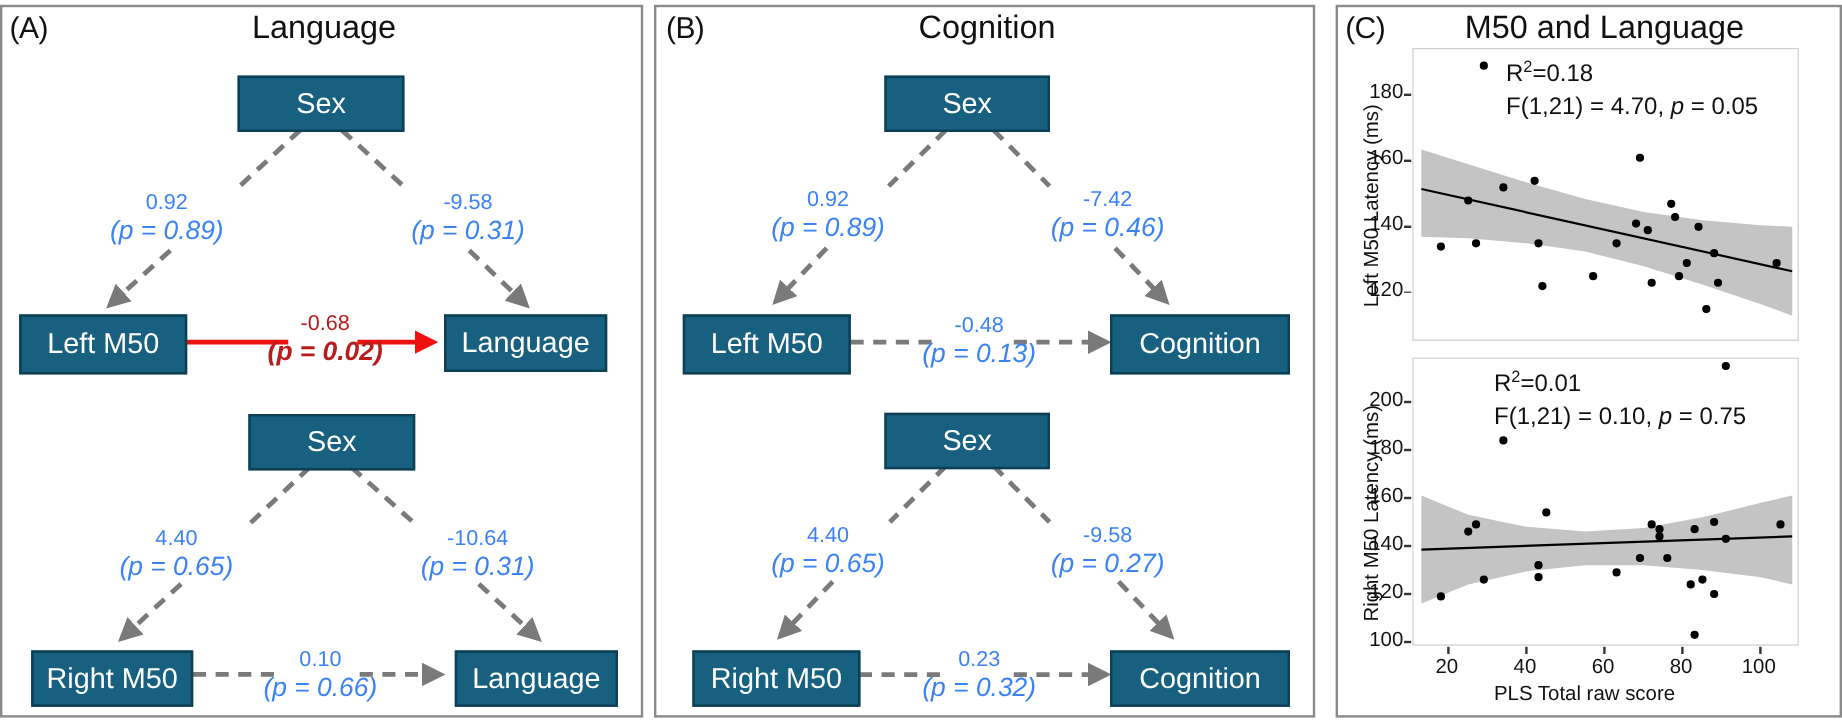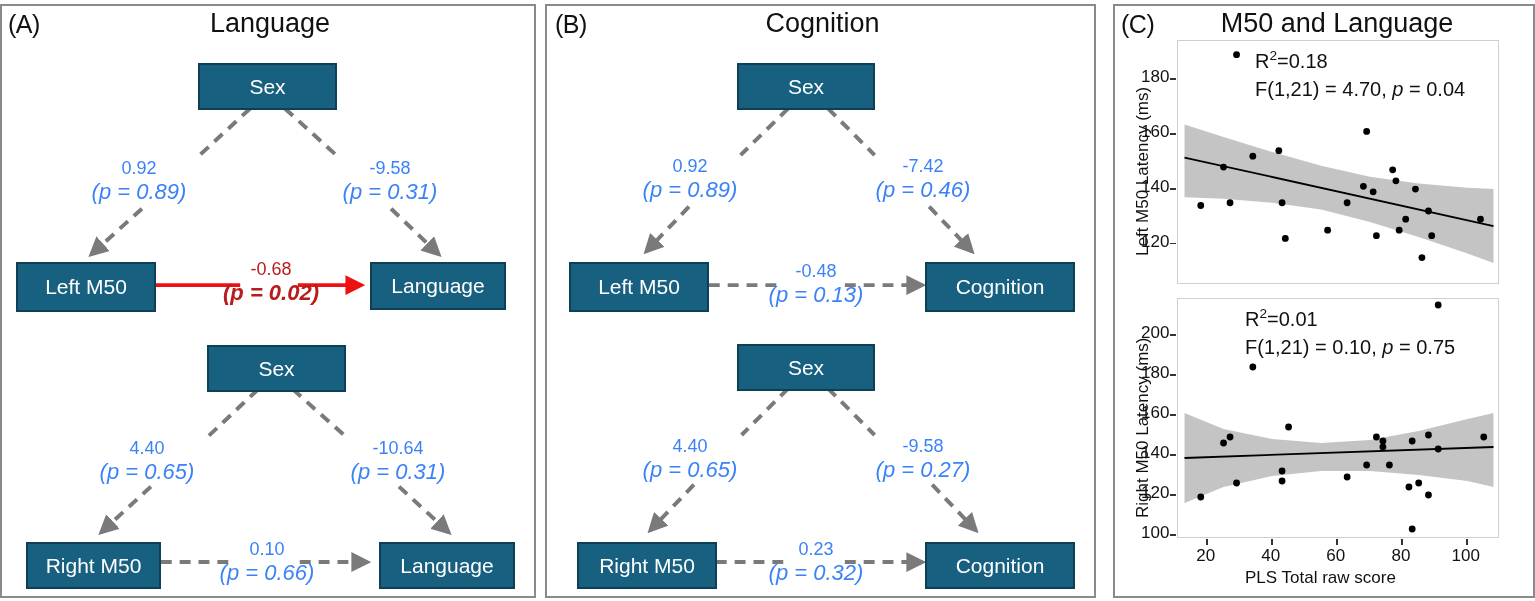--- a/index.html
+++ b/index.html
@@ -10,21 +10,21 @@
   #panel-a{left:0px;top:4px;width:536px;height:594px;}
   #panel-b{left:545px;top:4px;width:551px;height:594px;}
   #panel-c{left:1113px;top:4px;width:422px;height:594px;}
 
   .panel-letter{position:absolute;font-size:25px;color:#111;letter-spacing:-0.5px;}
   .panel-title{position:absolute;font-size:27px;color:#111;text-align:center;white-space:nowrap;}
 
   
   .node{position:absolute;box-sizing:border-box;background:#18607f;border:2px solid #0d3f55;
         color:#ffffff;display:flex;align-items:center;justify-content:center;
-        font-size:21px;white-space:nowrap;}
+        font-size:24px;white-space:nowrap;}
 
   
   .plabel{position:absolute;text-align:center;white-space:nowrap;line-height:1.18;color:#3b82f6;}
   .plabel .coef{font-size:18px;display:block;}
   .plabel .pv{font-size:22px;display:block;font-style:italic;}
   .plabel.red{color:#b91c1c;}
   .plabel.red .pv{font-weight:bold;}
 
   svg.edges{position:absolute;left:0;top:0;width:100%;height:100%;overflow:visible;}
 
@@ -212,21 +212,21 @@
         <div style="position: absolute; width: 6px; height: 1.5px; background: rgb(51, 51, 51); left: 55px; top: 182.045px;"></div>
         <div class="tick-lbl" style="left: 26px; top: 116.213px;">160</div>
         <div style="position: absolute; width: 6px; height: 1.5px; background: rgb(51, 51, 51); left: 55px; top: 127.213px;"></div>
         <div class="tick-lbl" style="left: 26px; top: 61.382px;">180</div>
         <div style="position: absolute; width: 6px; height: 1.5px; background: rgb(51, 51, 51); left: 55px; top: 72.382px;"></div>
       </div>
     <div class="stat" style="left:140px;top:42px;">
       <span>R</span><sup>2</sup><span>=0.18</span>
     </div>
     <div class="stat" style="left:140px;top:72px;">
-      <span>F(1,21) = 4.70, </span><span class="ital">p</span><span> = 0.04</span>
+      <span>F(1,21) = 4.70, </span><span class="ital">p</span><span> = 0.05</span>
     </div>
 
     <div class="plotbox" id="plot-bot" style="left:62px;top:292px;width:322px;height:240px;">
       <svg id="svg-bot" viewBox="0 0 322 240" style="width:322px;height:240px;display:block;">
           <path d="M 6.505050505050505 114 L 45.535353535353536 130 L 94.32323232323232 140 L 143.11111111111111 144 L 191.8989898989899 141 L 240.6868686868687 132 L 289.47474747474746 120 L 315.4949494949495 114 L 315.4949494949495 188 L 289.47474747474746 182 L 240.6868686868687 176 L 191.8989898989899 172 L 143.11111111111111 172 L 94.32323232323232 177 L 45.535353535353536 188 L 6.505050505050505 204 Z" fill="#c4c4c4" stroke="none"></path>
           <line x1="6.505050505050505" y1="159" x2="315.4949494949495" y2="148" stroke="#000" stroke-width="1.8"></line>
           <circle cx="22.767676767676768" cy="198" r="3.4" fill="#000"></circle>
           <circle cx="45.535353535353536" cy="144" r="3.4" fill="#000"></circle>
           <circle cx="52.04040404040404" cy="138" r="3.4" fill="#000"></circle>
           <circle cx="58.54545454545455" cy="184" r="3.4" fill="#000"></circle>

